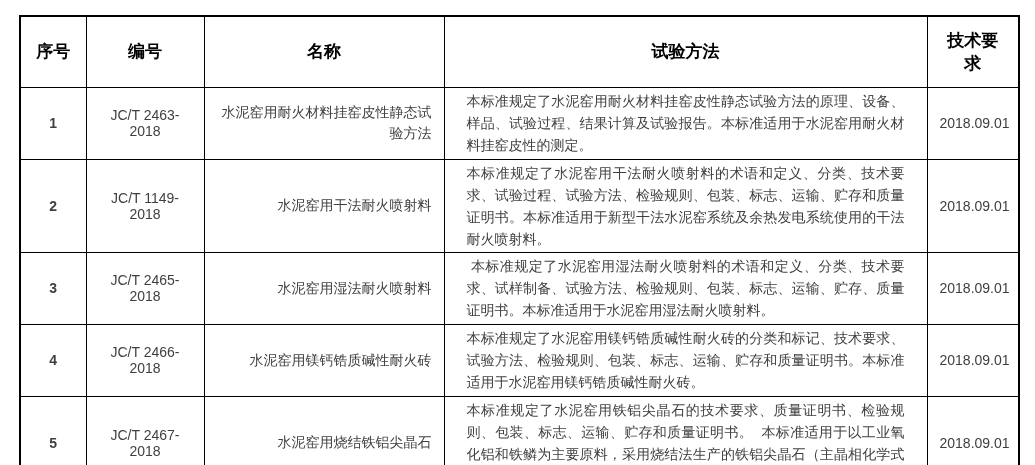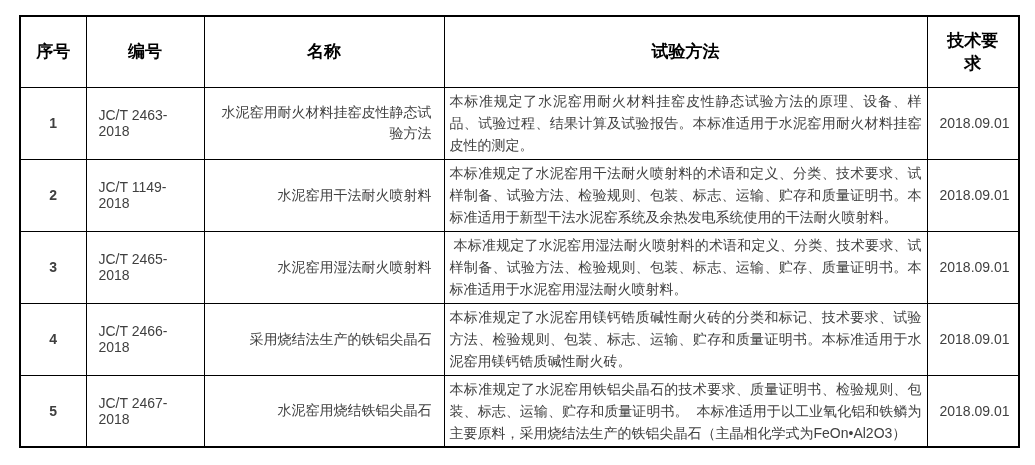--- a/index.html
+++ b/index.html
@@ -46,33 +46,33 @@
     vertical-align: middle;
     background: #ffffff;
   }
   td.cell-num {
     text-align: center;
     font-weight: bold;
     font-size: 15px;
     color: #222222;
   }
   td.cell-code {
-    text-align: left;
+    text-align: center;
     font-size: 15px;
   }
   td.cell-name {
     text-align: right;
     line-height: 21px;
     margin-top: 40px;
   }
   td.cell-content {
     text-align: justify;
     line-height: 22px;
     white-space: pre-wrap;
-    padding: 2px 5px;
+    padding: 2px 22px;
   }
   td.cell-date {
     text-align: center;
     font-size: 15px;
   }
 </style>
 </head>
 <body>
 
 <div class="page">
@@ -99,34 +99,34 @@
           <td class="cell-num">1</td>
           <td class="cell-code">JC/T 2463-2018</td>
           <td class="cell-name">水泥窑用耐火材料挂窑皮性静态试验方法</td>
           <td class="cell-content">本标准规定了水泥窑用耐火材料挂窑皮性静态试验方法的原理、设备、样品、试验过程、结果计算及试验报告。本标准适用于水泥窑用耐火材料挂窑皮性的测定。</td>
           <td class="cell-date">2018.09.01</td>
         </tr>
         <tr>
           <td class="cell-num">2</td>
           <td class="cell-code">JC/T 1149-2018</td>
           <td class="cell-name">水泥窑用干法耐火喷射料</td>
-          <td class="cell-content">本标准规定了水泥窑用干法耐火喷射料的术语和定义、分类、技术要求、试样制备、试验方法、检验规则、包装、标志、运输、贮存和质量证明书。本标准适用于新型干法水泥窑系统及余热发电系统使用的干法耐火喷射料。</td>
+          <td class="cell-content">本标准规定了水泥窑用干法耐火喷射料的术语和定义、分类、技术要求、试验过程、试验方法、检验规则、包装、标志、运输、贮存和质量证明书。本标准适用于新型干法水泥窑系统及余热发电系统使用的干法耐火喷射料。</td>
           <td class="cell-date">2018.09.01</td>
         </tr>
         <tr>
           <td class="cell-num">3</td>
           <td class="cell-code">JC/T 2465-2018</td>
           <td class="cell-name">水泥窑用湿法耐火喷射料</td>
           <td class="cell-content"> 本标准规定了水泥窑用湿法耐火喷射料的术语和定义、分类、技术要求、试样制备、试验方法、检验规则、包装、标志、运输、贮存、质量证明书。本标准适用于水泥窑用湿法耐火喷射料。</td>
           <td class="cell-date">2018.09.01</td>
         </tr>
         <tr>
           <td class="cell-num">4</td>
           <td class="cell-code">JC/T 2466-2018</td>
-          <td class="cell-name">采用烧结法生产的铁铝尖晶石</td>
+          <td class="cell-name">水泥窑用镁钙锆质碱性耐火砖</td>
           <td class="cell-content">本标准规定了水泥窑用镁钙锆质碱性耐火砖的分类和标记、技术要求、试验方法、检验规则、包装、标志、运输、贮存和质量证明书。本标准适用于水泥窑用镁钙锆质碱性耐火砖。</td>
           <td class="cell-date">2018.09.01</td>
         </tr>
         <tr>
           <td class="cell-num">5</td>
           <td class="cell-code">JC/T 2467-2018</td>
           <td class="cell-name">水泥窑用烧结铁铝尖晶石</td>
           <td class="cell-content">本标准规定了水泥窑用铁铝尖晶石的技术要求、质量证明书、检验规则、包装、标志、运输、贮存和质量证明书。  本标准适用于以工业氧化铝和铁鳞为主要原料，采用烧结法生产的铁铝尖晶石（主晶相化学式为FeOn•Al2O3）</td>
           <td class="cell-date">2018.09.01</td>
         </tr>

